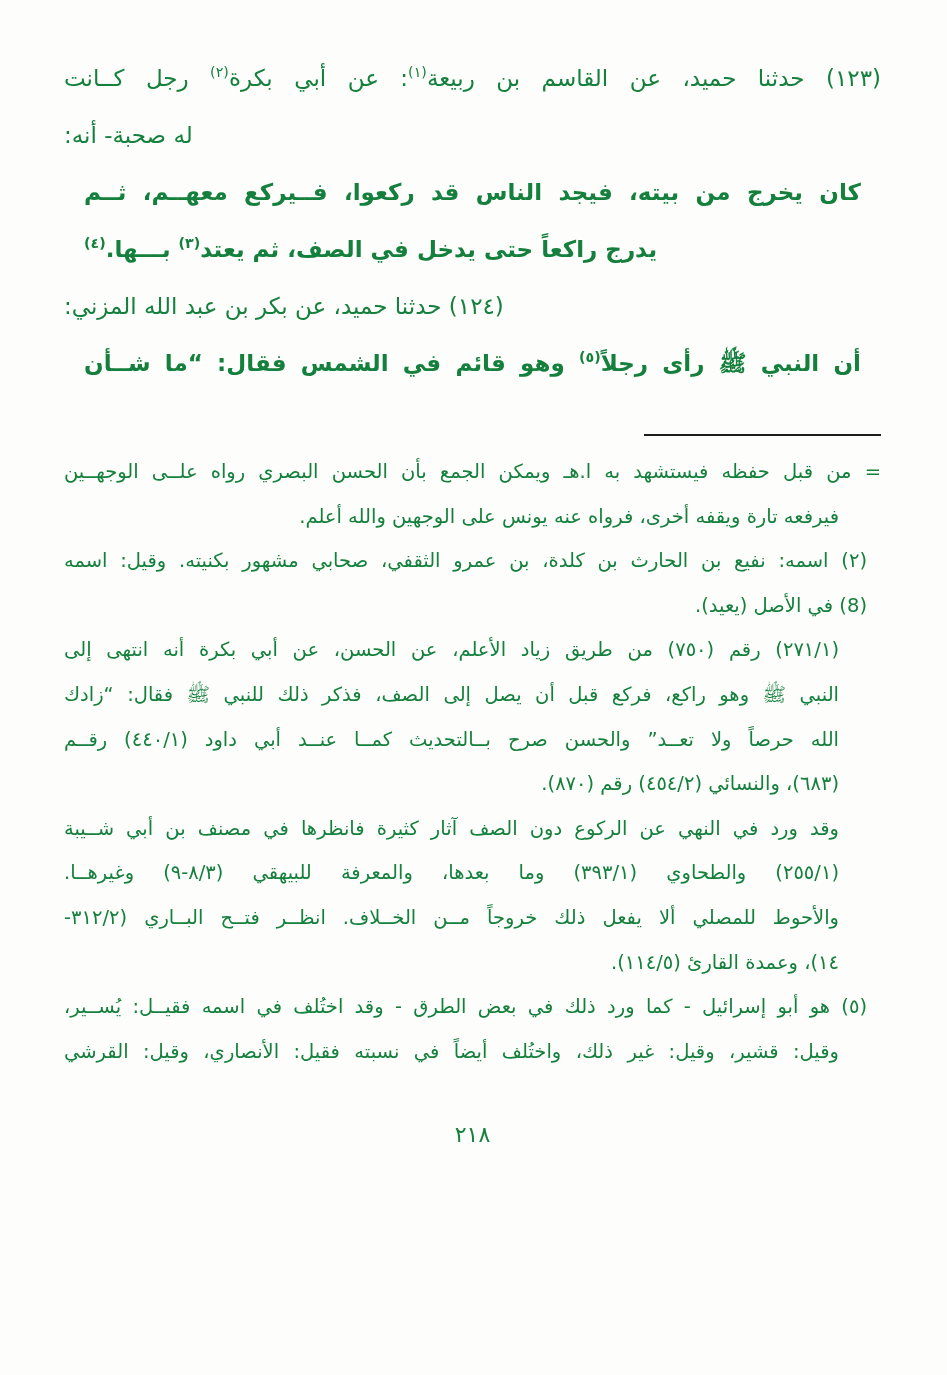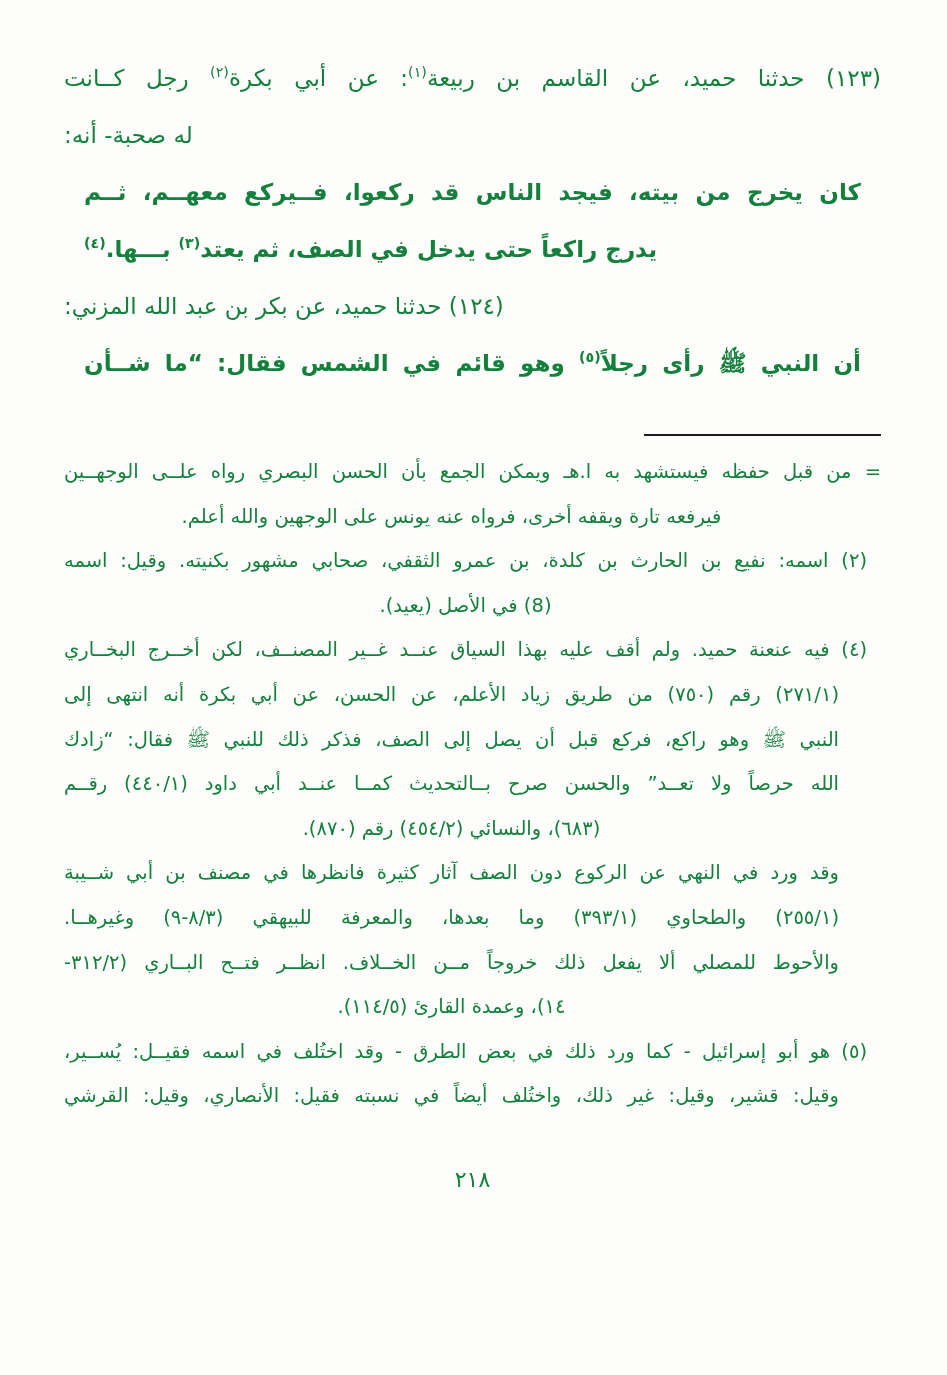--- a/index.html
+++ b/index.html
@@ -47,21 +47,21 @@
   .fn-sep {
     width: 237px;
     border-top: 2.5px solid #1c1c1c;
     margin: 42px 0 14px 0;
   }
   
   .footnotes p.fn {
     margin: 0;
     font-size: 19.5px;
     line-height: 44.6px;
-    text-align: center;
+    text-align: right;
   }
   .fn.first { padding-right: 14px; }
   .fn.cont  { padding-right: 42px; }
   .fn.flush { padding-right: 0; }
   
   .page-number {
     margin-top: 48px;
     text-align: center;
     font-size: 22px;
     letter-spacing: 2px;
@@ -91,21 +91,20 @@
 
   </main>
 
   <div class="fn-sep"></div>
 
   <section class="footnotes">
     <p class="fn flush full">= من قبل حفظه فيستشهد به ا.هـ ويمكن الجمع بأن الحسن البصري رواه علــى الوجهــين</p>
     <p class="fn cont">فيرفعه تارة ويقفه أخرى، فرواه عنه يونس على الوجهين والله أعلم.</p>
     <p class="fn first full">(٢) اسمه: نفيع بن الحارث بن كلدة، بن عمرو الثقفي، صحابي مشهور بكنيته. وقيل: اسمه</p>
     <p class="fn first">(8) في الأصل (يعيد).</p>
-    <p class="fn first full">(٤) فيه عنعنة حميد. ولم أقف عليه بهذا السياق عنــد غــير المصنــف، لكن أخــرج البخــاري</p>
     <p class="fn cont full">(٢٧١/١) رقم (٧٥٠) من طريق زياد الأعلم، عن الحسن، عن أبي بكرة أنه انتهى إلى</p>
     <p class="fn cont full">النبي ﷺ وهو راكع، فركع قبل أن يصل إلى الصف، فذكر ذلك للنبي ﷺ فقال: “زادك</p>
     <p class="fn cont full">الله حرصاً ولا تعــد” والحسن صرح بــالتحديث كمــا عنــد أبي داود (٤٤٠/١) رقــم</p>
     <p class="fn cont">(٦٨٣)، والنسائي (٤٥٤/٢) رقم (٨٧٠).</p>
     <p class="fn cont full">وقد ورد في النهي عن الركوع دون الصف آثار كثيرة فانظرها في مصنف بن أبي شــيبة</p>
     <p class="fn cont full">(٢٥٥/١) والطحاوي (٣٩٣/١) وما بعدها، والمعرفة للبيهقي (٨/٣-٩) وغيرهــا.</p>
     <p class="fn cont full">والأحوط للمصلي ألا يفعل ذلك خروجاً مــن الخــلاف. انظــر فتــح البــاري (٣١٢/٢-</p>
     <p class="fn cont">١٤)، وعمدة القارئ (١١٤/٥).</p>
     <p class="fn first full">(٥) هو أبو إسرائيل - كما ورد ذلك في بعض الطرق - وقد اختُلف في اسمه فقيــل: يُســير،</p>
     <p class="fn cont full">وقيل: قشير، وقيل: غير ذلك، واختُلف أيضاً في نسبته فقيل: الأنصاري، وقيل: القرشي</p>

